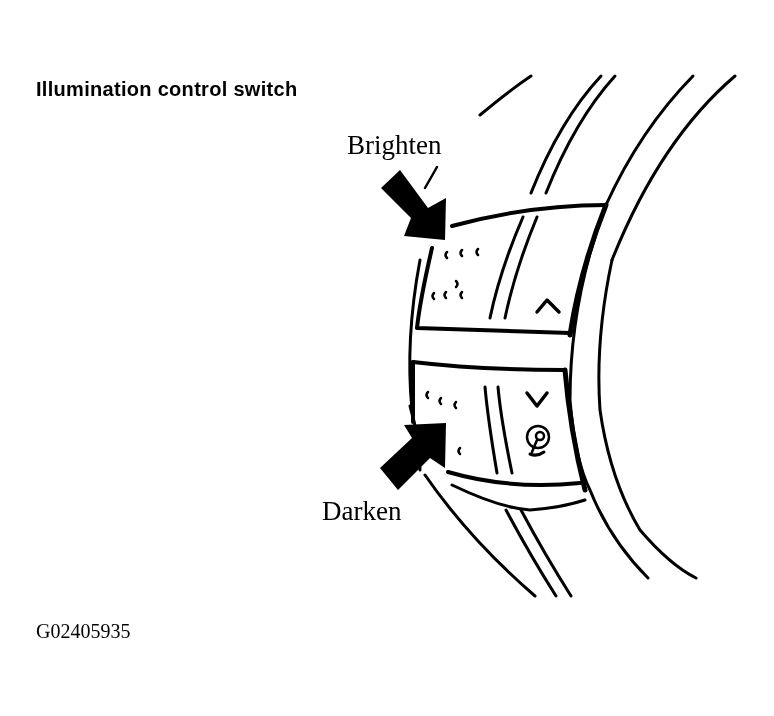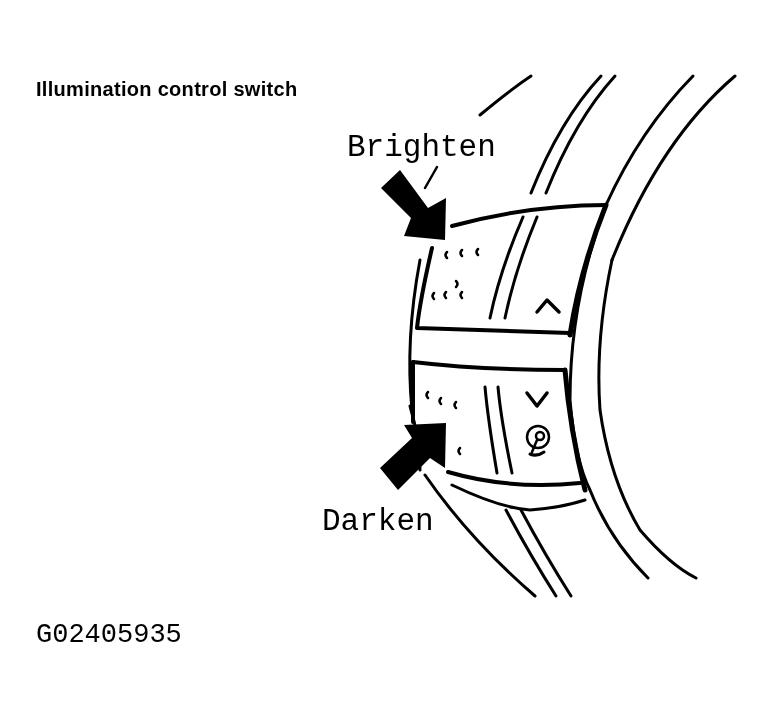--- a/index.html
+++ b/index.html
@@ -3,28 +3,28 @@
   <meta charset="utf-8">
   <style>
     html, body { margin: 0; padding: 0; background: #ffffff; }
     body { width: 774px; height: 716px; position: relative; overflow: hidden; }
     .title {
       position: absolute; left: 36px; top: 78px;
       font-family: "Liberation Sans", sans-serif; font-weight: bold;
       font-size: 20px; color: #000; letter-spacing: 0.3px; white-space: nowrap;
     }
     .label {
-      position: absolute; font-family: Liberation Mono, monospace;
-      font-size: 31px; color: #000; white-space: nowrap;
+      position: absolute; font-family: Liberation Serif, serif;
+      font-size: 27px; color: #000; white-space: nowrap;
     }
     .label-brighten { left: 347px; top: 130px; }
-    .label-darken { left: 322px; top: 496px; margin-top: 8px; }
+    .label-darken { left: 322px; top: 496px; }
     .figure-id {
       position: absolute; left: 36px; top: 620px;
-      font-family: Liberation Mono, monospace; font-size: 27px; color: #000;
+      font-family: Liberation Serif, serif; font-size: 20px; color: #000;
     }
     svg.drawing { position: absolute; left: 0; top: 0; }
   </style>
 </head>
 <body>
 
 <div class="title">Illumination control switch</div>
 <div class="label label-brighten">Brighten</div>
 <div class="label label-darken">Darken</div>
 <div class="figure-id">G02405935</div>

